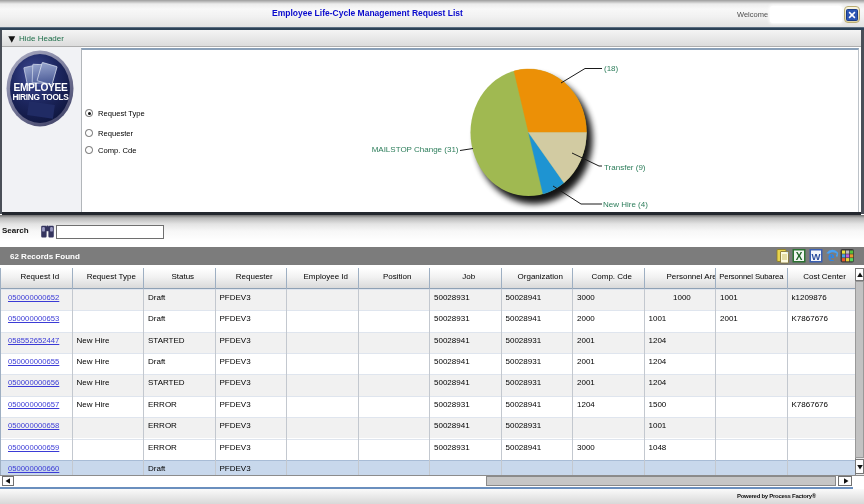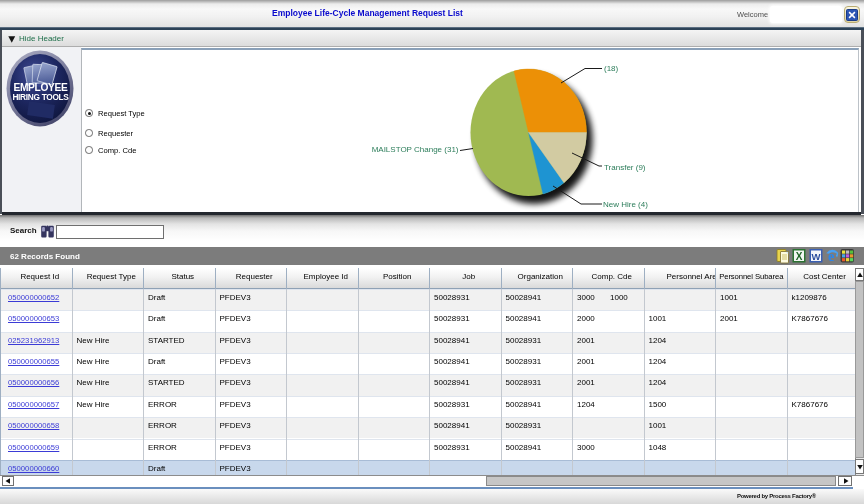--- a/index.html
+++ b/index.html
@@ -94,21 +94,21 @@
     <path d="M110,95.5 L123,93.5"></path>
   </g>
   <g font-family="Liberation Sans, sans-serif" font-size="8" fill="#2c7d5a">
     <text x="254" y="15.6">(18)</text>
     <text x="254" y="114.5">Transfer (9)</text>
     <text x="253" y="151.8">New Hire (4)</text>
     <text x="108.5" y="96.5" text-anchor="end">MAILSTOP Change (31)</text>
   </g>
 </svg>
 
-<div class="abs" style="left:10px;top:225.5px;font-size:8px;font-weight:bold;color:#111;">Search</div>
+<div class="abs" style="left:2px;top:225.5px;font-size:8px;font-weight:bold;color:#111;">Search</div>
 <svg class="abs" style="left:41px;top:224.5px;" width="13" height="13" viewBox="0 0 13 13">
   <g fill="#35355f">
     <path d="M1.2,0.8 h3.4 a1,1 0 0 1 1,1 v9.4 a1.2,1.2 0 0 1 -1.2,1.2 h-3 a1.2,1.2 0 0 1 -1.2,-1.2 v-9.4 a1,1 0 0 1 1,-1 Z"></path>
     <path d="M8.4,0.8 h3.4 a1,1 0 0 1 1,1 v9.4 a1.2,1.2 0 0 1 -1.2,1.2 h-3 a1.2,1.2 0 0 1 -1.2,-1.2 v-9.4 a1,1 0 0 1 1,-1 Z"></path>
     <rect x="4" y="1.8" width="5" height="4.4"></rect>
   </g>
   <rect x="5.4" y="0.4" width="2.2" height="3.4" rx="1" fill="#35355f"></rect>
   <rect x="1.1" y="2" width="2.8" height="4.6" rx="1.2" fill="#9a9ac2"></rect>
   <rect x="9.1" y="2" width="2.8" height="4.6" rx="1.2" fill="#9a9ac2"></rect>
 </svg>
@@ -174,35 +174,35 @@
 <div class="abs" style="left:643.5px;top:0;width:71.5px;height:21.5px;border-left:1px solid #9eafc2;font-size:8px;color:#000;text-align:center;line-height:17px;white-space:nowrap;overflow:hidden;padding-left:22px;">Personnel Area</div>
 <div class="abs" style="left:715px;top:0;width:71.5px;height:21.5px;border-left:1px solid #9eafc2;font-size:8px;color:#000;text-align:center;line-height:17px;white-space:nowrap;overflow:hidden;padding-left:0;letter-spacing:-0.1px;font-size:7.7px;">Personnel Subarea</div>
 <div class="abs" style="left:786.5px;top:0;width:68.0px;height:21.5px;border-left:1px solid #9eafc2;font-size:8px;color:#000;text-align:center;line-height:17px;white-space:nowrap;overflow:hidden;padding-left:7px;">Cost Center</div>
 <div class="abs" style="left:0;top:21.5px;width:854.5px;height:21.35px;background:#f1f1f1;border-top:1px solid #dfe5ee;"></div>
 <div class="abs" style="left:8px;top:21.5px;width:65.5px;height:21.35px;font-size:7.7px;color:#3b3bd6;text-decoration:underline;line-height:17.5px;">050000000652</div>
 <div class="abs" style="left:148px;top:21.5px;width:65.5px;height:21.35px;font-size:8px;color:#000;line-height:17.5px;">Draft</div>
 <div class="abs" style="left:219.5px;top:21.5px;width:65.5px;height:21.35px;font-size:8px;color:#000;line-height:17.5px;">PFDEV3</div>
 <div class="abs" style="left:434px;top:21.5px;width:65.5px;height:21.35px;font-size:8px;color:#000;line-height:17.5px;">50028931</div>
 <div class="abs" style="left:505.5px;top:21.5px;width:65.5px;height:21.35px;font-size:8px;color:#000;line-height:17.5px;">50028941</div>
 <div class="abs" style="left:577px;top:21.5px;width:65.5px;height:21.35px;font-size:8px;color:#000;line-height:17.5px;">3000</div>
-<div class="abs" style="left:610px;top:21.5px;width:65.5px;height:21.35px;font-size:8px;color:#000;line-height:17.5px;">1000</div>
+<div class="abs" style="left:673px;top:21.5px;width:65.5px;height:21.35px;font-size:8px;color:#000;line-height:17.5px;">1000</div>
 <div class="abs" style="left:720px;top:21.5px;width:65.5px;height:21.35px;font-size:8px;color:#000;line-height:17.5px;">1001</div>
 <div class="abs" style="left:791.5px;top:21.5px;width:62.0px;height:21.35px;font-size:8px;color:#000;line-height:17.5px;">k1209876</div>
 <div class="abs" style="left:0;top:42.9px;width:854.5px;height:21.35px;background:#ffffff;border-top:1px solid #dfe5ee;"></div>
 <div class="abs" style="left:8px;top:42.9px;width:65.5px;height:21.35px;font-size:7.7px;color:#3b3bd6;text-decoration:underline;line-height:17.5px;">050000000653</div>
 <div class="abs" style="left:148px;top:42.9px;width:65.5px;height:21.35px;font-size:8px;color:#000;line-height:17.5px;">Draft</div>
 <div class="abs" style="left:219.5px;top:42.9px;width:65.5px;height:21.35px;font-size:8px;color:#000;line-height:17.5px;">PFDEV3</div>
 <div class="abs" style="left:434px;top:42.9px;width:65.5px;height:21.35px;font-size:8px;color:#000;line-height:17.5px;">50028931</div>
 <div class="abs" style="left:505.5px;top:42.9px;width:65.5px;height:21.35px;font-size:8px;color:#000;line-height:17.5px;">50028941</div>
 <div class="abs" style="left:577px;top:42.9px;width:65.5px;height:21.35px;font-size:8px;color:#000;line-height:17.5px;">2000</div>
 <div class="abs" style="left:648.5px;top:42.9px;width:65.5px;height:21.35px;font-size:8px;color:#000;line-height:17.5px;">1001</div>
 <div class="abs" style="left:720px;top:42.9px;width:65.5px;height:21.35px;font-size:8px;color:#000;line-height:17.5px;">2001</div>
 <div class="abs" style="left:791.5px;top:42.9px;width:62.0px;height:21.35px;font-size:8px;color:#000;line-height:17.5px;">K7867676</div>
 <div class="abs" style="left:0;top:64.2px;width:854.5px;height:21.35px;background:#f1f1f1;border-top:1px solid #dfe5ee;"></div>
-<div class="abs" style="left:8px;top:64.2px;width:65.5px;height:21.35px;font-size:7.7px;color:#3b3bd6;text-decoration:underline;line-height:17.5px;">025231962913</div>
+<div class="abs" style="left:8px;top:64.2px;width:65.5px;height:21.35px;font-size:7.7px;color:#3b3bd6;text-decoration:underline;line-height:17.5px;">058552652447</div>
 <div class="abs" style="left:76.5px;top:64.2px;width:65.5px;height:21.35px;font-size:8px;color:#000;line-height:17.5px;">New Hire</div>
 <div class="abs" style="left:148px;top:64.2px;width:65.5px;height:21.35px;font-size:8px;color:#000;line-height:17.5px;">STARTED</div>
 <div class="abs" style="left:219.5px;top:64.2px;width:65.5px;height:21.35px;font-size:8px;color:#000;line-height:17.5px;">PFDEV3</div>
 <div class="abs" style="left:434px;top:64.2px;width:65.5px;height:21.35px;font-size:8px;color:#000;line-height:17.5px;">50028941</div>
 <div class="abs" style="left:505.5px;top:64.2px;width:65.5px;height:21.35px;font-size:8px;color:#000;line-height:17.5px;">50028931</div>
 <div class="abs" style="left:577px;top:64.2px;width:65.5px;height:21.35px;font-size:8px;color:#000;line-height:17.5px;">2001</div>
 <div class="abs" style="left:648.5px;top:64.2px;width:65.5px;height:21.35px;font-size:8px;color:#000;line-height:17.5px;">1204</div>
 <div class="abs" style="left:0;top:85.6px;width:854.5px;height:21.35px;background:#ffffff;border-top:1px solid #dfe5ee;"></div>
 <div class="abs" style="left:8px;top:85.6px;width:65.5px;height:21.35px;font-size:7.7px;color:#3b3bd6;text-decoration:underline;line-height:17.5px;">050000000655</div>
 <div class="abs" style="left:76.5px;top:85.6px;width:65.5px;height:21.35px;font-size:8px;color:#000;line-height:17.5px;">New Hire</div>

